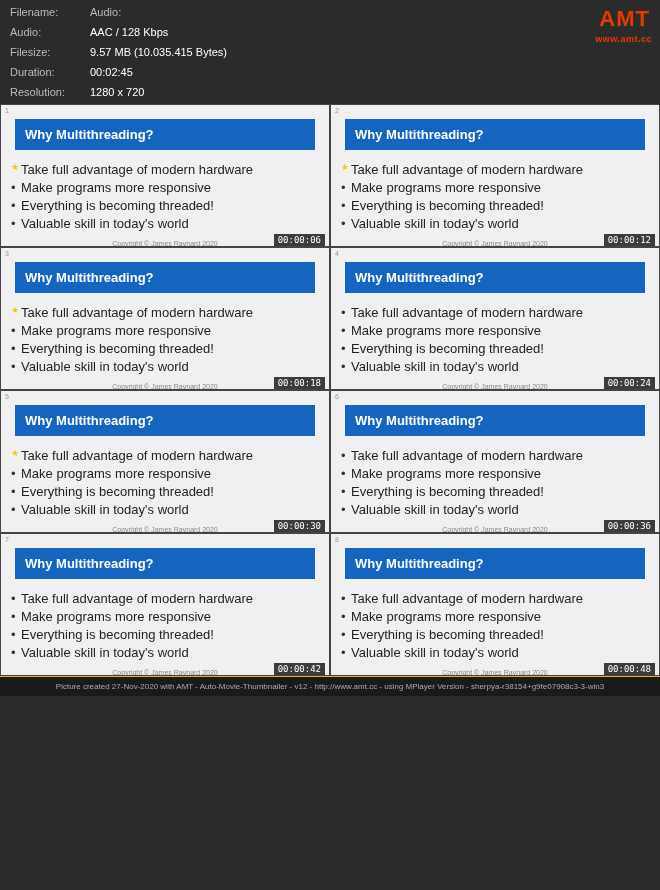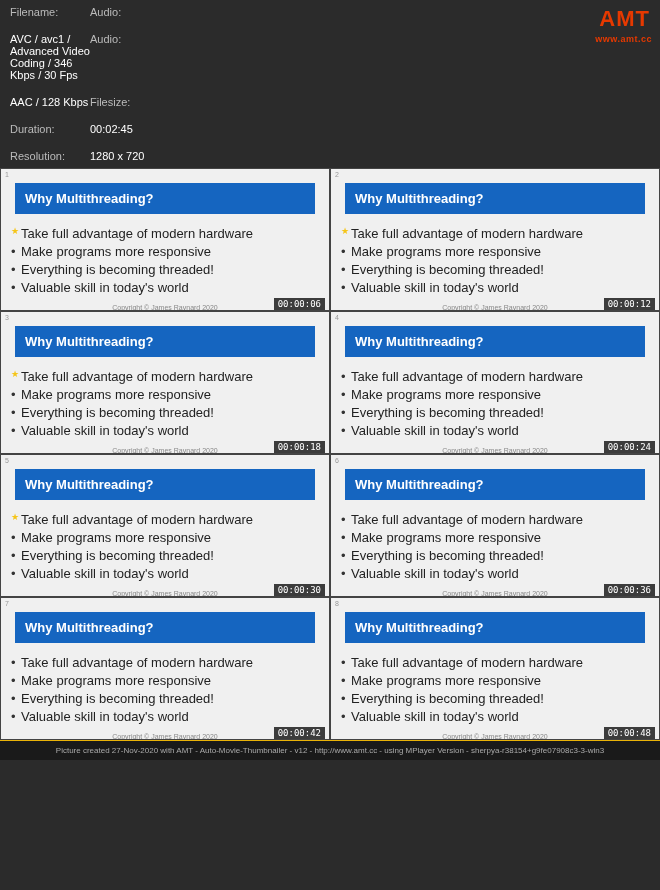--- a/index.html
+++ b/index.html
@@ -12,21 +12,21 @@
       color: #e0e0e0;
       overflow: hidden;
     }
 
     
     .file-info {
       background: #2b2b2b;
       padding: 6px 10px;
       display: grid;
       grid-template-columns: 80px 1fr;
-      row-gap: 15px;
+      row-gap: 8px;
       font-size: 11px;
       color: #ddd;
       position: relative;
     }
     .file-info .label { color: #bbb; }
     .file-info .value { color: #fff; }
 
     .amt-logo {
       position: absolute;
       top: 6px;
@@ -157,24 +157,24 @@
       white-space: nowrap;
       overflow: hidden;
     }
   </style>
 </head>
 <body>
 
 <div class="file-info">
   <span class="label">Filename:</span>
   <span class="label">Audio:</span>
-  <span class="value">AVC / avc1 / Advanced Video Coding / 346 Kbps / 30 Fps</span>
   <span class="label">Audio:</span>
   <span class="value">AAC / 128 Kbps</span>
   <span class="label">Filesize:</span>
+  <span class="value">9.57 MB (10.035.415 Bytes)</span>
   <span class="label">Duration:</span>
   <span class="value">00:02:45</span>
   <span class="label">Resolution:</span>
   <span class="value">1280 x 720</span>
   <div class="amt-logo">AMT</div>
   <div class="amt-logo-sub">www.amt.cc</div>
 </div>
 
 <div class="thumbnails-grid" id="thumbs-container">
 <div class="thumb-wrapper">

